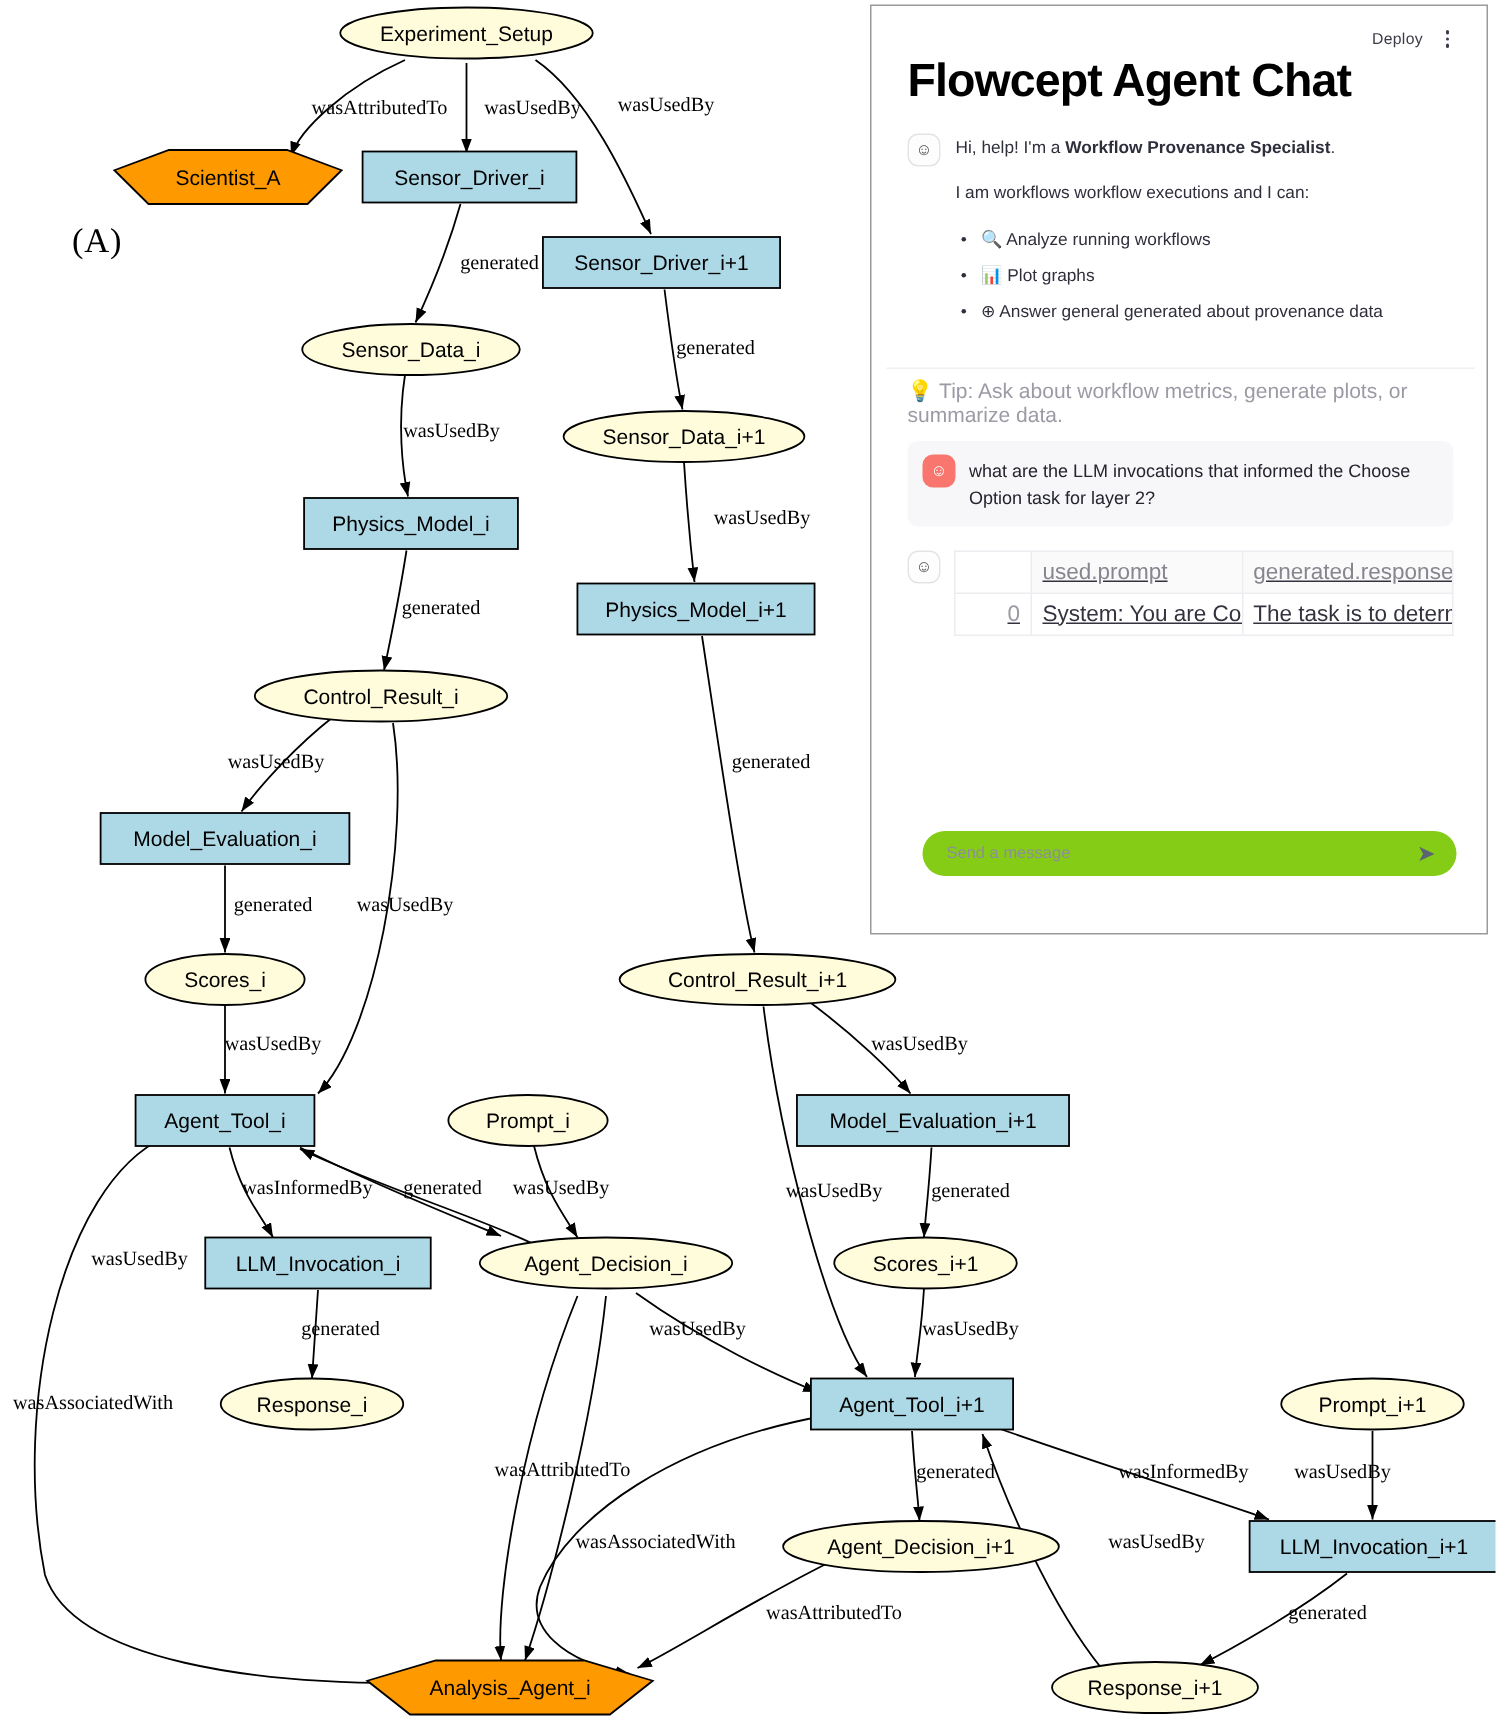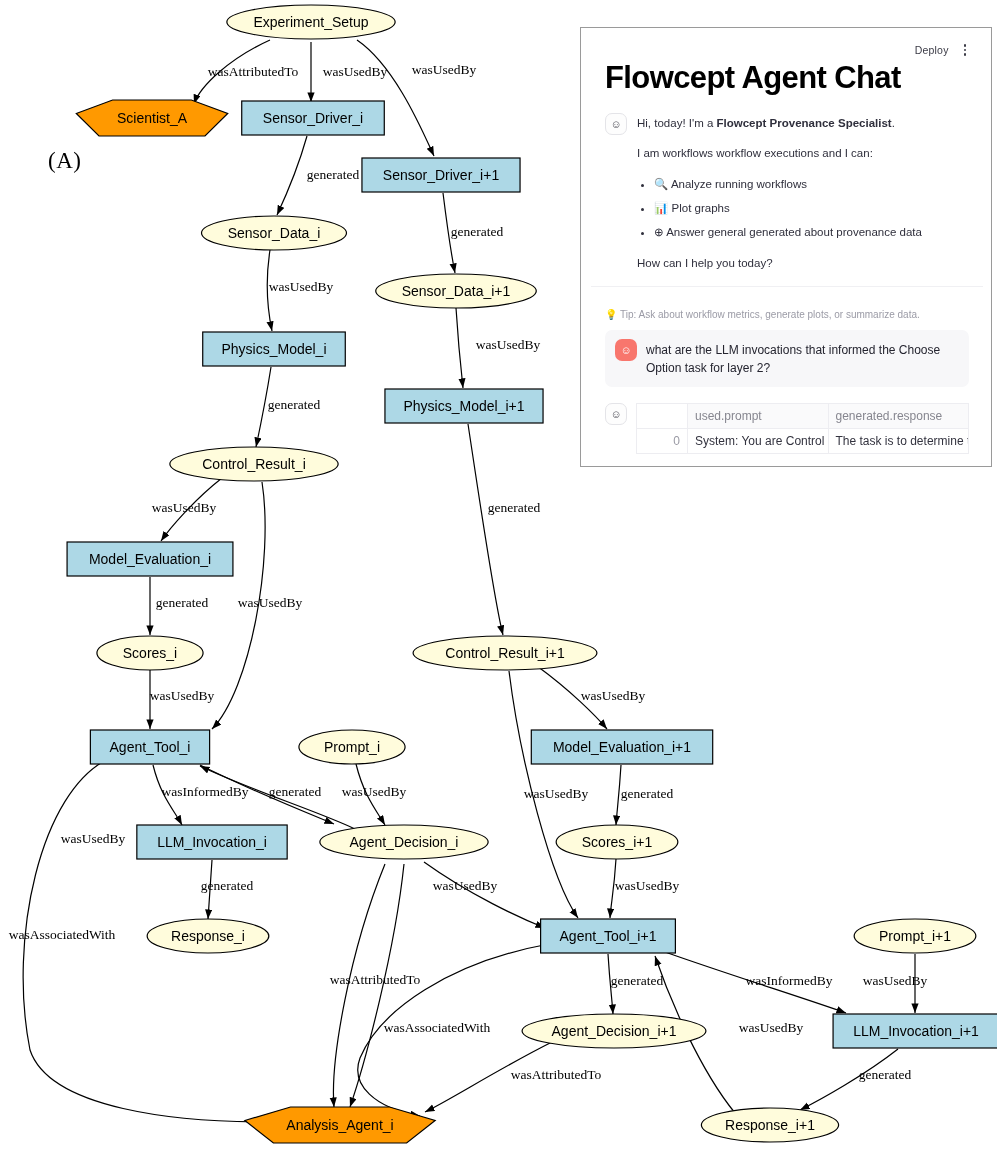--- a/index.html
+++ b/index.html
@@ -9,23 +9,23 @@
   
   #graph-panel{position:absolute;left:0;top:0;width:898px;height:1150px;}
   #graph-svg{position:absolute;left:0;top:0;}
 
   .panel-tag{position:absolute;font-family:"Liberation Serif", serif;
              font-size:23px;color:#000;letter-spacing:.5px;}
   #tag-a{left:48px;top:148px;}
   #tag-b{left:908px;top:146px;}
 
   
-  #chat-panel{position:absolute;left:580px;top:3px;width:412px;height:440px;
+  #chat-panel{position:absolute;left:580px;top:3px;width:412px;height:620px;
               background:#ffffff;border:1.5px solid #9a9a9a;box-sizing:border-box;
-              overflow:hidden;margin-top:24px;}
+              overflow:hidden;}
   #chat-inner{position:absolute;left:10px;top:8px;width:392px;height:604px;
               background:#fff;}
 
   .chat-topbar{display:flex;justify-content:flex-end;align-items:center;
                gap:12px;padding:4px 14px 0 0;height:20px;}
   .deploy-btn{font-size:10.5px;color:#3b3b46;letter-spacing:.2px;cursor:pointer;}
   .kebab{display:flex;flex-direction:column;gap:2px;align-items:center;
          cursor:pointer;padding:2px 3px;}
   .kebab i{width:2.4px;height:2.4px;background:#3b3b46;border-radius:50%;display:block;}
 
@@ -39,32 +39,32 @@
           font-size:11px;box-sizing:border-box;}
   .avatar.bot{background:#fdfdfd;border:1px solid #e4e4e8;color:#4b4b55;}
   .avatar.user{background:#f8766d;color:#ffffff;}
   .msg-body{font-size:11.5px;color:#2f2f3c;line-height:1.55;padding-top:2px;}
   .msg-body p{margin:0 0 13px 0;}
   .msg-body p:last-child{margin-bottom:0;}
   .msg-body ul{margin:0 0 13px 0;padding-left:17px;}
   .msg-body li{margin:0 0 6px 0;}
   .msg-body b{font-weight:bold;}
 
-  .tip-line{font-size:10px;color:#9b9ba6;padding:22px 14px 0 14px;
+  .tip-line{font-size:14px;color:#9b9ba6;padding:6px 14px 0 14px;
             border-top:1px solid #f0f0f3;margin-top:14px;}
 
   .user-bubble{margin:10px 14px 0 14px;background:#f7f7f9;border-radius:7px;
                padding:9px 10px 10px 10px;display:flex;gap:9px;align-items:flex-start;}
   .user-bubble .msg-body{font-size:12px;color:#24242f;line-height:1.5;}
 
   .result-row{display:flex;gap:9px;align-items:flex-start;margin:16px 14px 0 14px;}
   .result-col{flex:1;min-width:0;}
 
   table.df{border-collapse:collapse;width:100%;table-layout:fixed;
-           font-size:12px;color:#33333f;}
+           font-size:15px;color:#33333f;text-decoration:underline;}
   table.df th,table.df td{border:1px solid #ededf1;padding:5px 7px;
            white-space:nowrap;overflow:hidden;text-overflow:clip;}
   table.df thead th{background:#fafafb;color:#86868f;font-weight:normal;text-align:left;}
   table.df th.idx,table.df td.idx{width:36px;text-align:right;color:#9a9aa4;background:#fff;}
   table.df td{background:#fff;}
 
   .summary-head{font-size:11.5px;color:#2f2f3c;margin:16px 0 7px 0;font-weight:bold;}
   .summary-head .emoji{font-weight:normal;}
   .code-box{background:#f6f6f8;border-radius:4px;padding:11px 12px;
             font-family:"DejaVu Sans Mono", monospace;font-size:9.4px;color:#3a3a46;
@@ -314,38 +314,37 @@
     </span>
   </div>
 
   <div class="chat-title">Flowcept Agent Chat</div>
 
   <div class="msg-block">
     <div class="msg-row">
       <div class="avatar bot">☺</div>
       <div class="msg-body">
         <p>
-          <span>Hi, today! I'm a </span><b>Flowcept Provenance Specialist</b><span>.</span>
+          <span>Hi, help! I'm a </span><b>Workflow Provenance Specialist</b><span>.</span>
         </p>
         <p>I am workflows workflow executions and I can:</p>
         <ul>
           <li>
             <span>🔍</span>
             <span>Analyze running workflows</span>
           </li>
           <li>
             <span>📊</span>
             <span>Plot graphs</span>
           </li>
           <li>
             <span>⊕</span>
             <span>Answer general generated about provenance data</span>
           </li>
         </ul>
-        <p>How can I help you today?</p>
       </div>
     </div>
   </div>
 
   <div class="tip-line">💡 Tip: Ask about workflow metrics, generate plots, or summarize data.</div>
 
   <div class="user-bubble">
     <div class="avatar user">☺</div>
     <div class="msg-body">what are the LLM invocations that informed the Choose Option task for layer 2?</div>
   </div>

